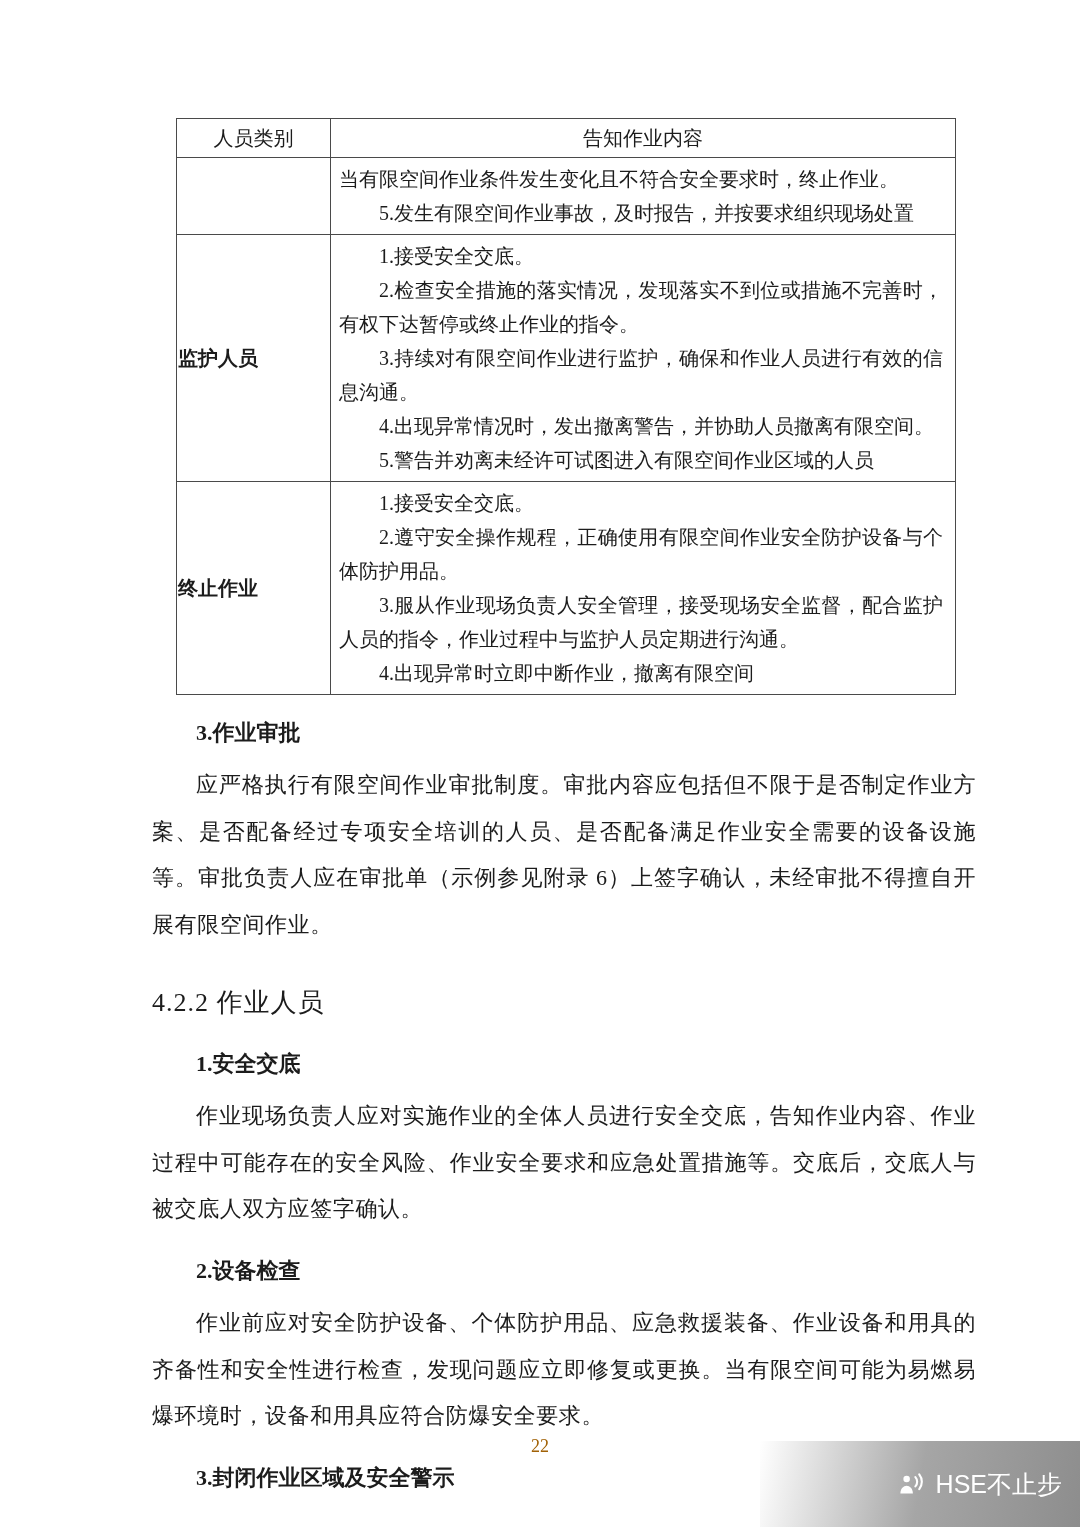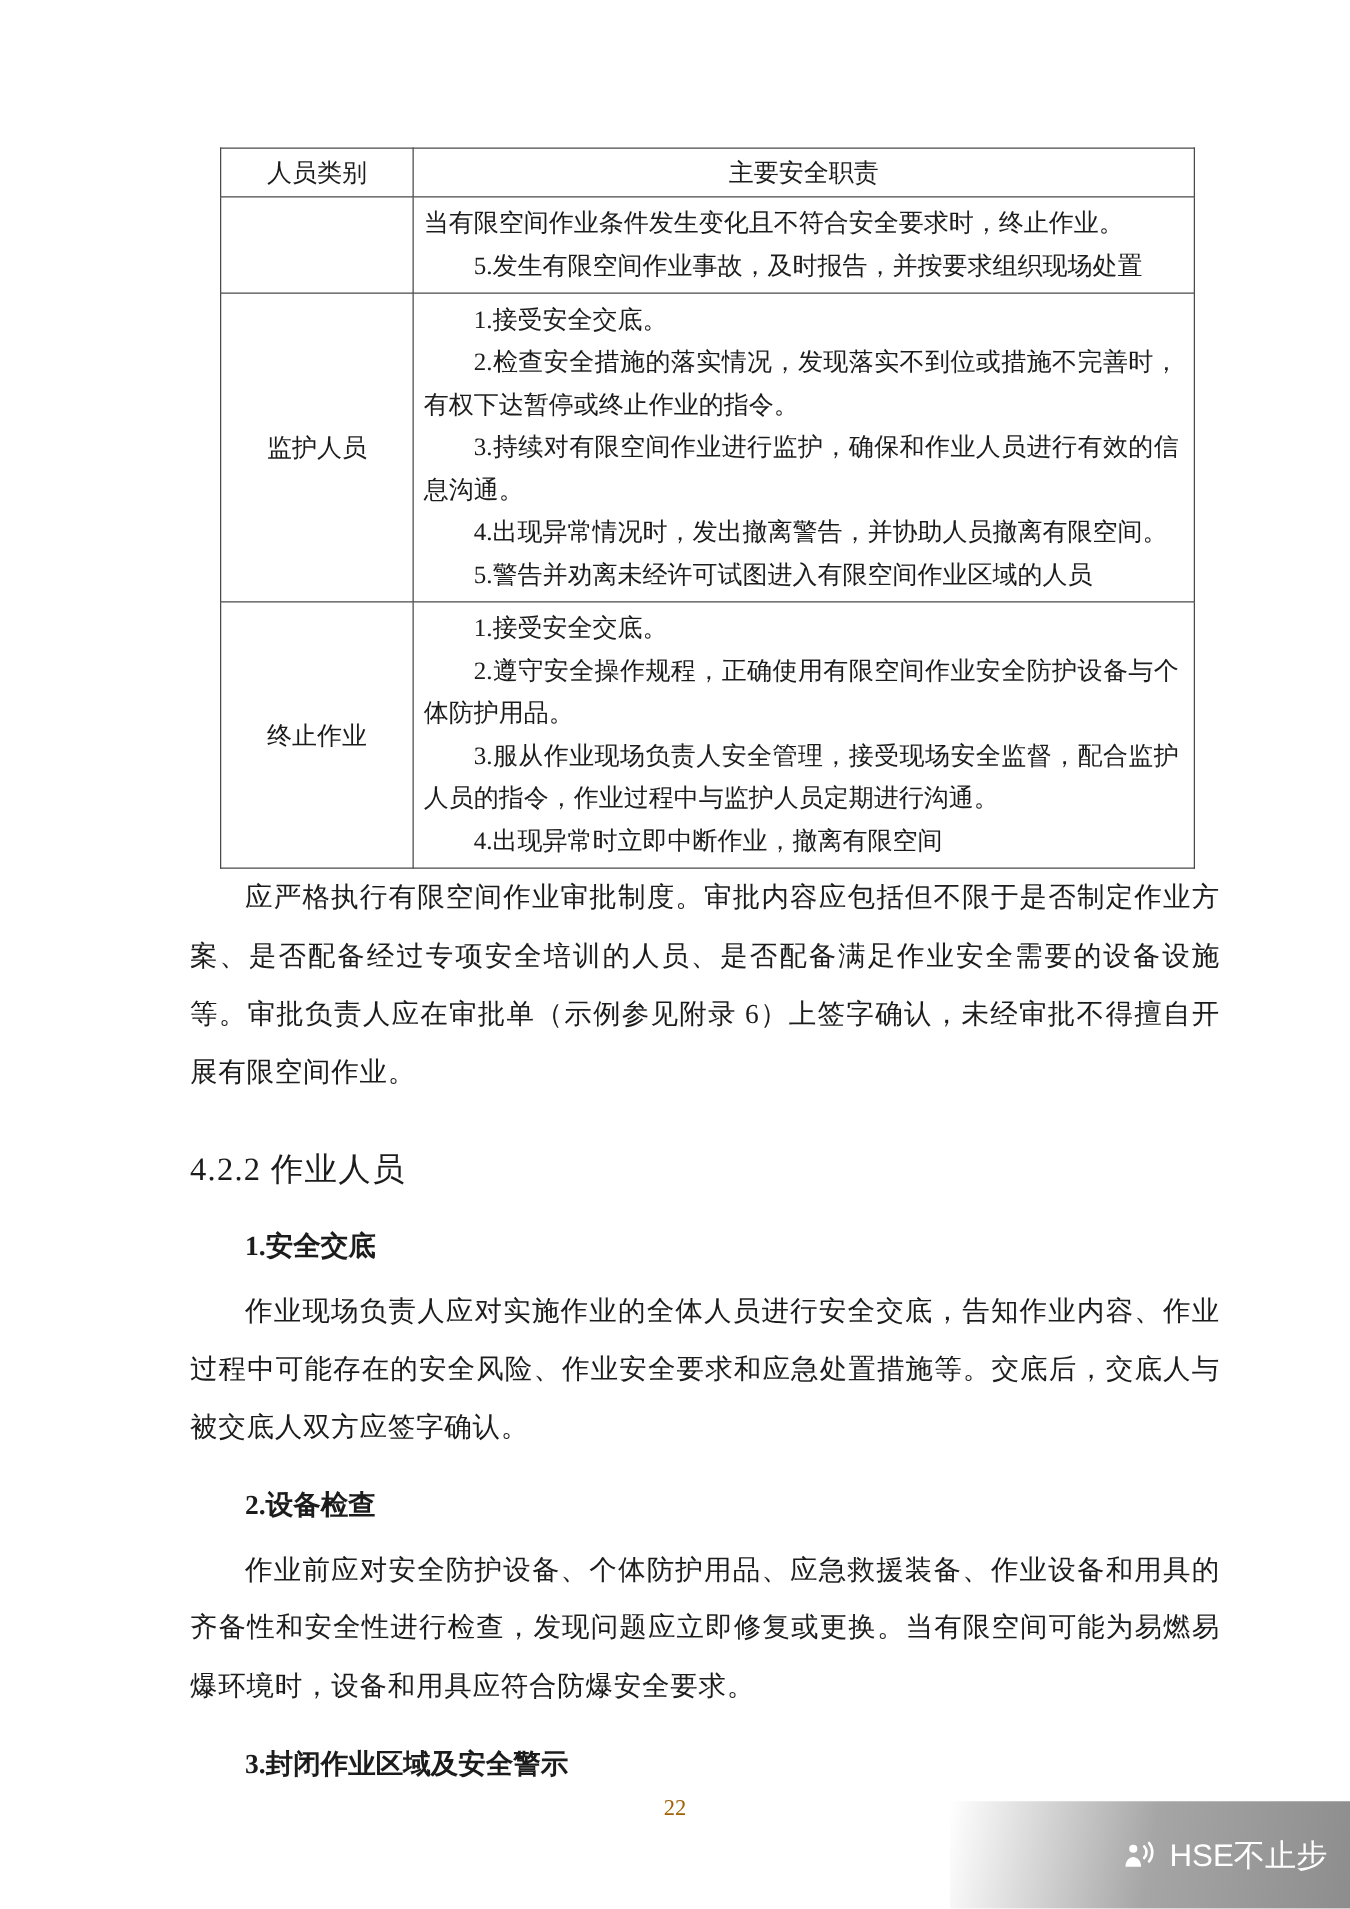--- a/index.html
+++ b/index.html
@@ -6,21 +6,21 @@
   .page{
     position:relative;width:1080px;height:1527px;margin:0 auto;background:#ffffff;
     font-family:"Liberation Serif","DejaVu Serif",serif;color:#1c1c1c;overflow:hidden;
   }
   .content{position:absolute;left:128px;top:118px;width:824px;margin-left:24px;}
 
   
   table.duties{border-collapse:collapse;margin-left:24px;width:780px;font-size:20px;table-layout:fixed;}
   .duties th,.duties td{border:1px solid #4a4a4a;vertical-align:middle;}
   .duties thead th{font-weight:normal;height:36px;text-align:center;}
-  .duties td.cat{text-align:center;}
+  .duties td.cat{text-align:left;font-weight:bold;}
   .duties td.d{padding:4px 12px 4px 8px;}
   .duties td.d p{margin:0;line-height:1.7;text-indent:2em;text-align:justify;}
   .duties td.d p.noindent{text-indent:0;}
 
   
   .subhead{font-weight:bold;font-size:22px;line-height:1.6;margin:20px 0 12px;text-indent:2em;}
   .para{font-size:22px;line-height:2.12;text-align:justify;text-indent:2em;margin:0 0 4px;letter-spacing:0.6px;}
   .h422{font-size:26px;font-weight:normal;letter-spacing:1px;margin:36px 0 26px;text-indent:0;}
 
   
@@ -42,21 +42,21 @@
   <div class="content">
 
     <table class="duties">
       <colgroup>
           <col style="width:154px">
           <col>
         </colgroup>
       <thead>
         <tr>
           <th>人员类别</th>
-          <th>主要安全职责</th>
+          <th>告知作业内容</th>
         </tr>
       </thead>
       <tbody>
         <tr>
           <td class="cat"></td>
           <td class="d">
             <p class="noindent">当有限空间作业条件发生变化且不符合安全要求时，终止作业。</p>
             <p>5.发生有限空间作业事故，及时报告，并按要求组织现场处置</p>
           </td>
         </tr>
@@ -75,20 +75,21 @@
           <td class="d">
             <p>1.接受安全交底。</p>
             <p>2.遵守安全操作规程，正确使用有限空间作业安全防护设备与个体防护用品。</p>
             <p>3.服从作业现场负责人安全管理，接受现场安全监督，配合监护人员的指令，作业过程中与监护人员定期进行沟通。</p>
             <p>4.出现异常时立即中断作业，撤离有限空间</p>
           </td>
         </tr>
       </tbody>
     </table>
 
+    <p class="subhead">3.作业审批</p>
     <p class="para">应严格执行有限空间作业审批制度。审批内容应包括但不限于是否制定作业方案、是否配备经过专项安全培训的人员、是否配备满足作业安全需要的设备设施等。审批负责人应在审批单（示例参见附录 6）上签字确认，未经审批不得擅自开展有限空间作业。</p>
 
     <p class="h422">4.2.2 作业人员</p>
 
     <p class="subhead">1.安全交底</p>
     <p class="para">作业现场负责人应对实施作业的全体人员进行安全交底，告知作业内容、作业过程中可能存在的安全风险、作业安全要求和应急处置措施等。交底后，交底人与被交底人双方应签字确认。</p>
 
     <p class="subhead">2.设备检查</p>
     <p class="para">作业前应对安全防护设备、个体防护用品、应急救援装备、作业设备和用具的齐备性和安全性进行检查，发现问题应立即修复或更换。当有限空间可能为易燃易爆环境时，设备和用具应符合防爆安全要求。</p>
 

